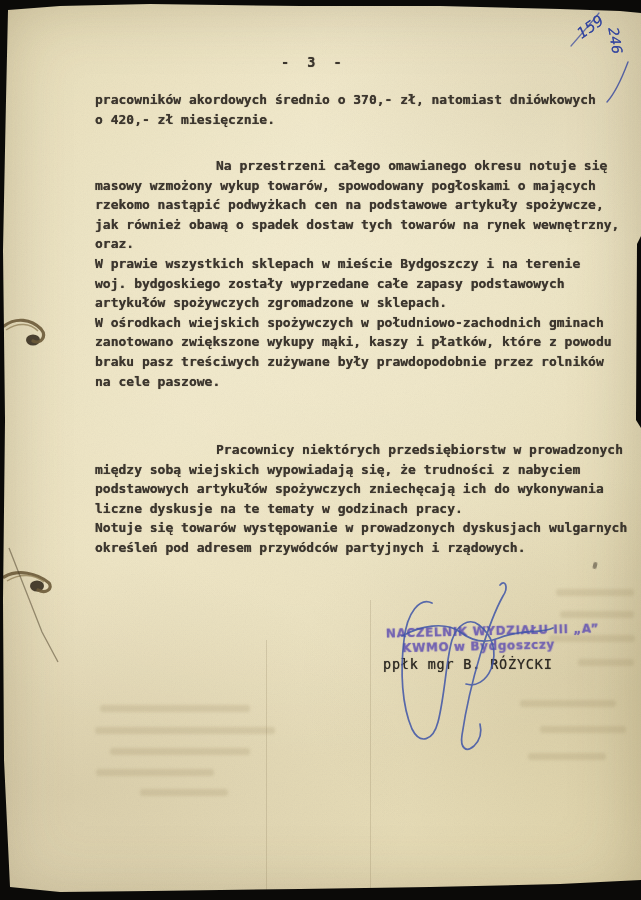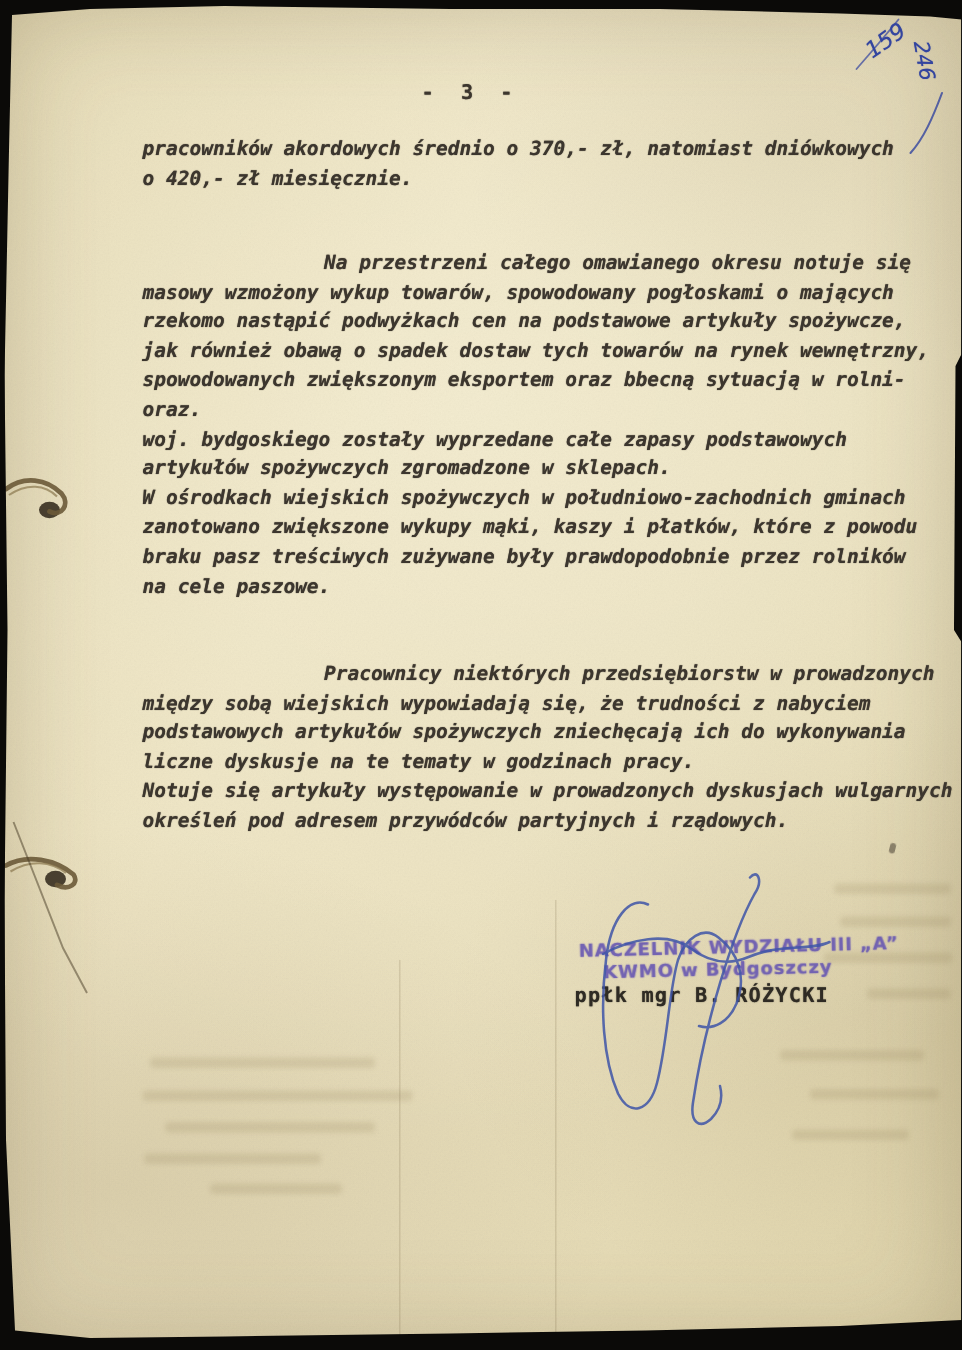--- a/index.html
+++ b/index.html
@@ -13,31 +13,31 @@
         background:
           radial-gradient(900px 700px at 50% 30%, rgba(255,252,235,.38), transparent 70%),
           radial-gradient(300px 200px at 85% 10%, rgba(120,100,60,.10), transparent 80%),
           radial-gradient(420px 300px at 12% 88%, rgba(115,95,55,.14), transparent 80%),
           radial-gradient(350px 250px at 90% 75%, rgba(120,100,60,.10), transparent 80%),
           linear-gradient(115deg,#e3d8b1 0%,#ece2c0 35%,#e9dfbc 60%,#e1d6ad 100%);
         box-shadow:inset 0 0 70px rgba(92,76,40,.28);}
   .noise{position:absolute;inset:0;opacity:.07;mix-blend-mode:multiply;pointer-events:none;}
   
   .tw{position:absolute;left:95px;color:#3c362e;font-weight:700;font-size:13px;line-height:19.6px;}
-  .tline{white-space:pre;text-shadow:0 0 .7px rgba(52,46,38,.85);filter:blur(.16px);font-style:italic;}
+  .tline{white-space:pre;text-shadow:0 0 .7px rgba(52,46,38,.85);filter:blur(.16px);}
   .tline.ind{padding-left:121px;}
   .pagenum{position:absolute;left:281px;top:54px;font-weight:700;font-size:13.5px;color:#3c362e;
            letter-spacing:5px;text-shadow:0 0 .7px rgba(52,46,38,.85);}
   
   .stamp{position:absolute;left:386px;top:624px;transform:rotate(-1.4deg);color:#6b5bb2;opacity:.93;
          font-family:"DejaVu Sans", sans-serif;font-weight:700;filter:blur(.3px);}
   .stamp .s1{font-size:12px;letter-spacing:.6px;text-shadow:0 0 1px rgba(107,91,178,.85);}
   .stamp .s2{font-size:12px;letter-spacing:.6px;margin-left:16px;margin-top:1px;
              text-shadow:0 0 1px rgba(107,91,178,.85);}
-  .signer{position:absolute;left:383px;top:656px;font-weight:700;font-size:13.5px;letter-spacing:.8px;
+  .signer{position:absolute;left:383px;top:656px;font-weight:400;font-size:13.5px;letter-spacing:.8px;
           color:#2f2b24;text-shadow:0 0 .8px rgba(47,43,36,.85);filter:blur(.15px);}
   
   .pen{position:absolute;font-family:"DejaVu Sans", sans-serif;font-style:italic;color:#33459f;
        text-shadow:0 0 .6px rgba(51,69,159,.7);}
   .mark1{left:576px;top:18px;font-size:15px;transform:rotate(-35deg);}
   .mark2{left:621px;top:26px;font-size:14px;transform:rotate(80deg);transform-origin:left top;}
   
   .overlay{position:absolute;inset:0;pointer-events:none;}
   
   .ghost{position:absolute;height:7px;background:rgba(138,120,78,.17);filter:blur(1.6px);border-radius:3px;}
@@ -74,40 +74,40 @@
     <div class="vcrease" style="left:266px;top:640px;height:250px"></div>
     <div class="vcrease" style="left:370px;top:600px;height:290px"></div>
     <div class="speck" style="left:593px;top:562px"></div>
 
     <div class="pagenum">- 3 -</div>
 
     <div class="tw" style="top:90px">
         <div class="tline">pracowników akordowych średnio o 370,- zł, natomiast dniówkowych</div>
         <div class="tline">o 420,- zł miesięcznie.</div>
       </div>
-    <div class="tw" style="top:166px">
+    <div class="tw" style="top:156px">
         <div class="tline ind">Na przestrzeni całego omawianego okresu notuje się</div>
         <div class="tline">masowy wzmożony wykup towarów, spowodowany pogłoskami o mających</div>
         <div class="tline">rzekomo nastąpić podwyżkach cen na podstawowe artykuły spożywcze,</div>
         <div class="tline">jak również obawą o spadek dostaw tych towarów na rynek wewnętrzny,</div>
-        <div class="tline">spowodowanych zwiększonym eksportem oraz bbecną sytuacją w rolni-</div>
         <div class="tline">oraz.</div>
+        <div class="tline">W prawie wszystkich sklepach w mieście Bydgoszczy i na terenie</div>
         <div class="tline">woj. bydgoskiego zostały wyprzedane całe zapasy podstawowych</div>
         <div class="tline">artykułów spożywczych zgromadzone w sklepach.</div>
         <div class="tline">W ośrodkach wiejskich spożywczych w południowo-zachodnich gminach</div>
         <div class="tline">zanotowano zwiększone wykupy mąki, kaszy i płatków, które z powodu</div>
         <div class="tline">braku pasz treściwych zużywane były prawdopodobnie przez rolników</div>
         <div class="tline">na cele paszowe.</div>
       </div>
     <div class="tw" style="top:440px">
         <div class="tline ind">Pracownicy niektórych przedsiębiorstw w prowadzonych</div>
         <div class="tline">między sobą wiejskich wypowiadają się, że trudności z nabyciem</div>
         <div class="tline">podstawowych artykułów spożywczych zniechęcają ich do wykonywania</div>
         <div class="tline">liczne dyskusje na te tematy w godzinach pracy.</div>
-        <div class="tline">Notuje się artykuły występowanie w prowadzonych dyskusjach wulgarnych</div>
+        <div class="tline">Notuje się towarów występowanie w prowadzonych dyskusjach wulgarnych</div>
         <div class="tline">określeń pod adresem przywódców partyjnych i rządowych.</div>
       </div>
 
     <div class="stamp">
       <div class="s1">NACZELNIK WYDZIAŁU III „A”</div>
       <div class="s2">KWMO w Bydgoszczy</div>
     </div>
 
     <div class="signer">ppłk mgr B. RÓŻYCKI</div>
 

